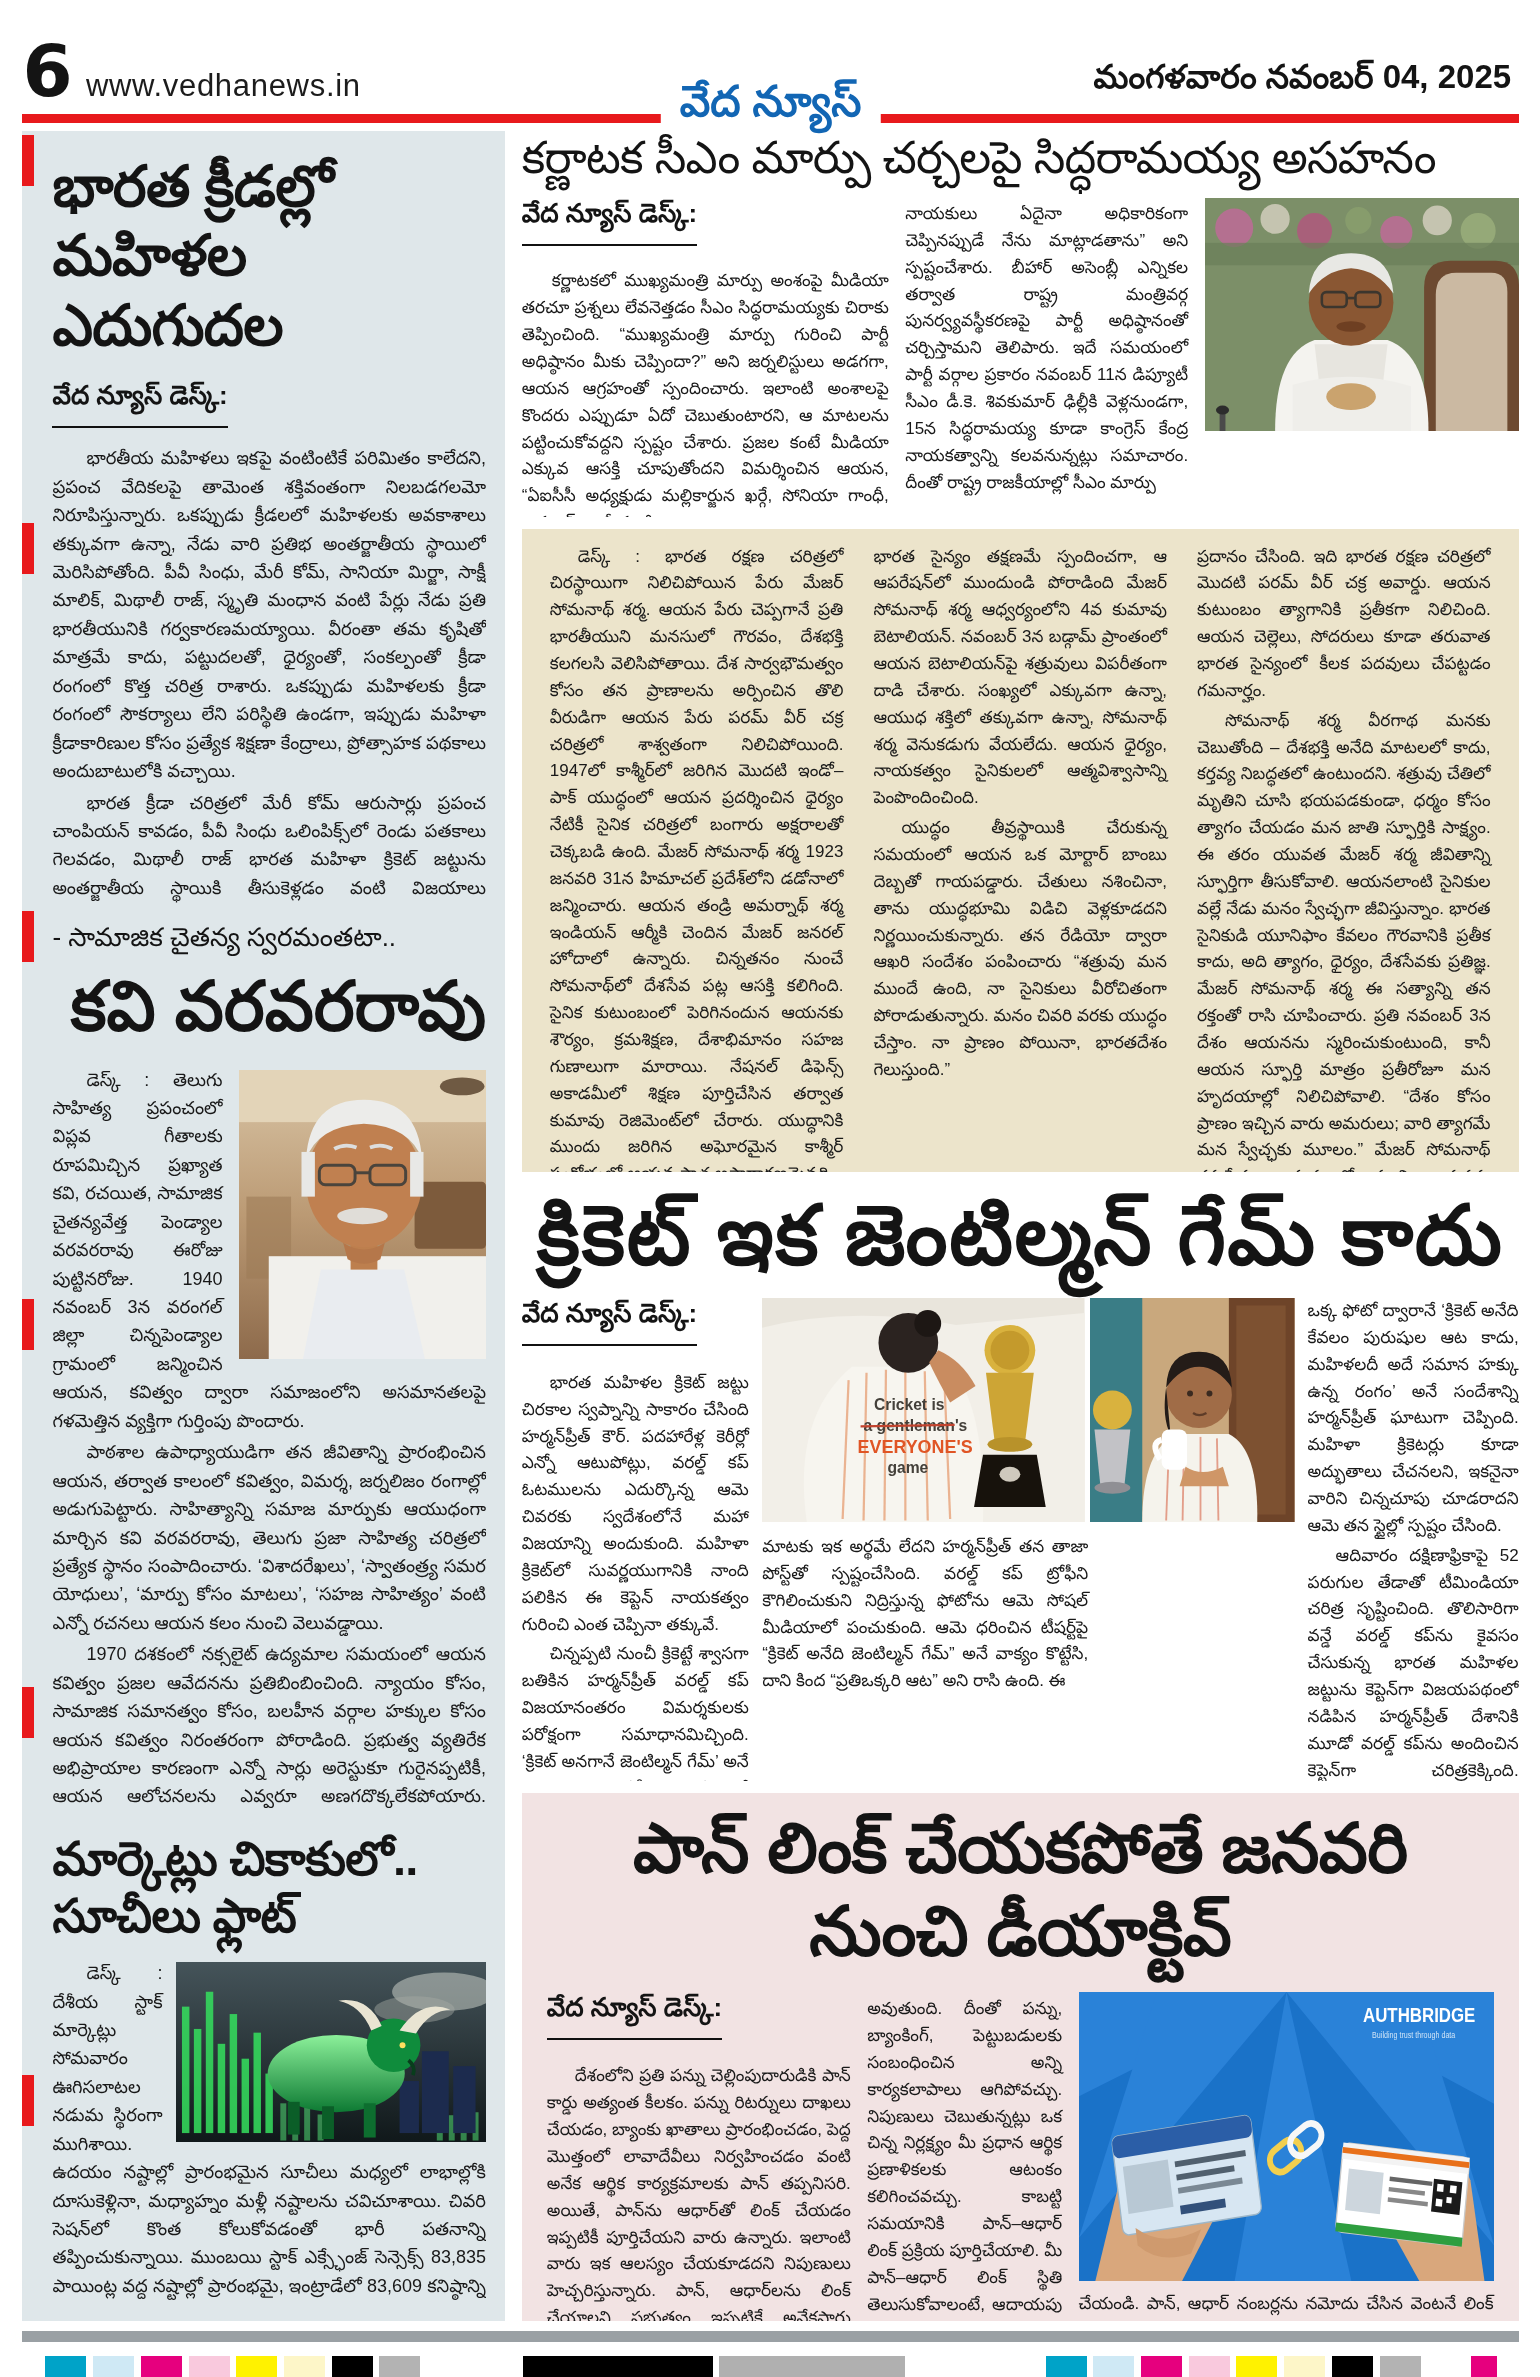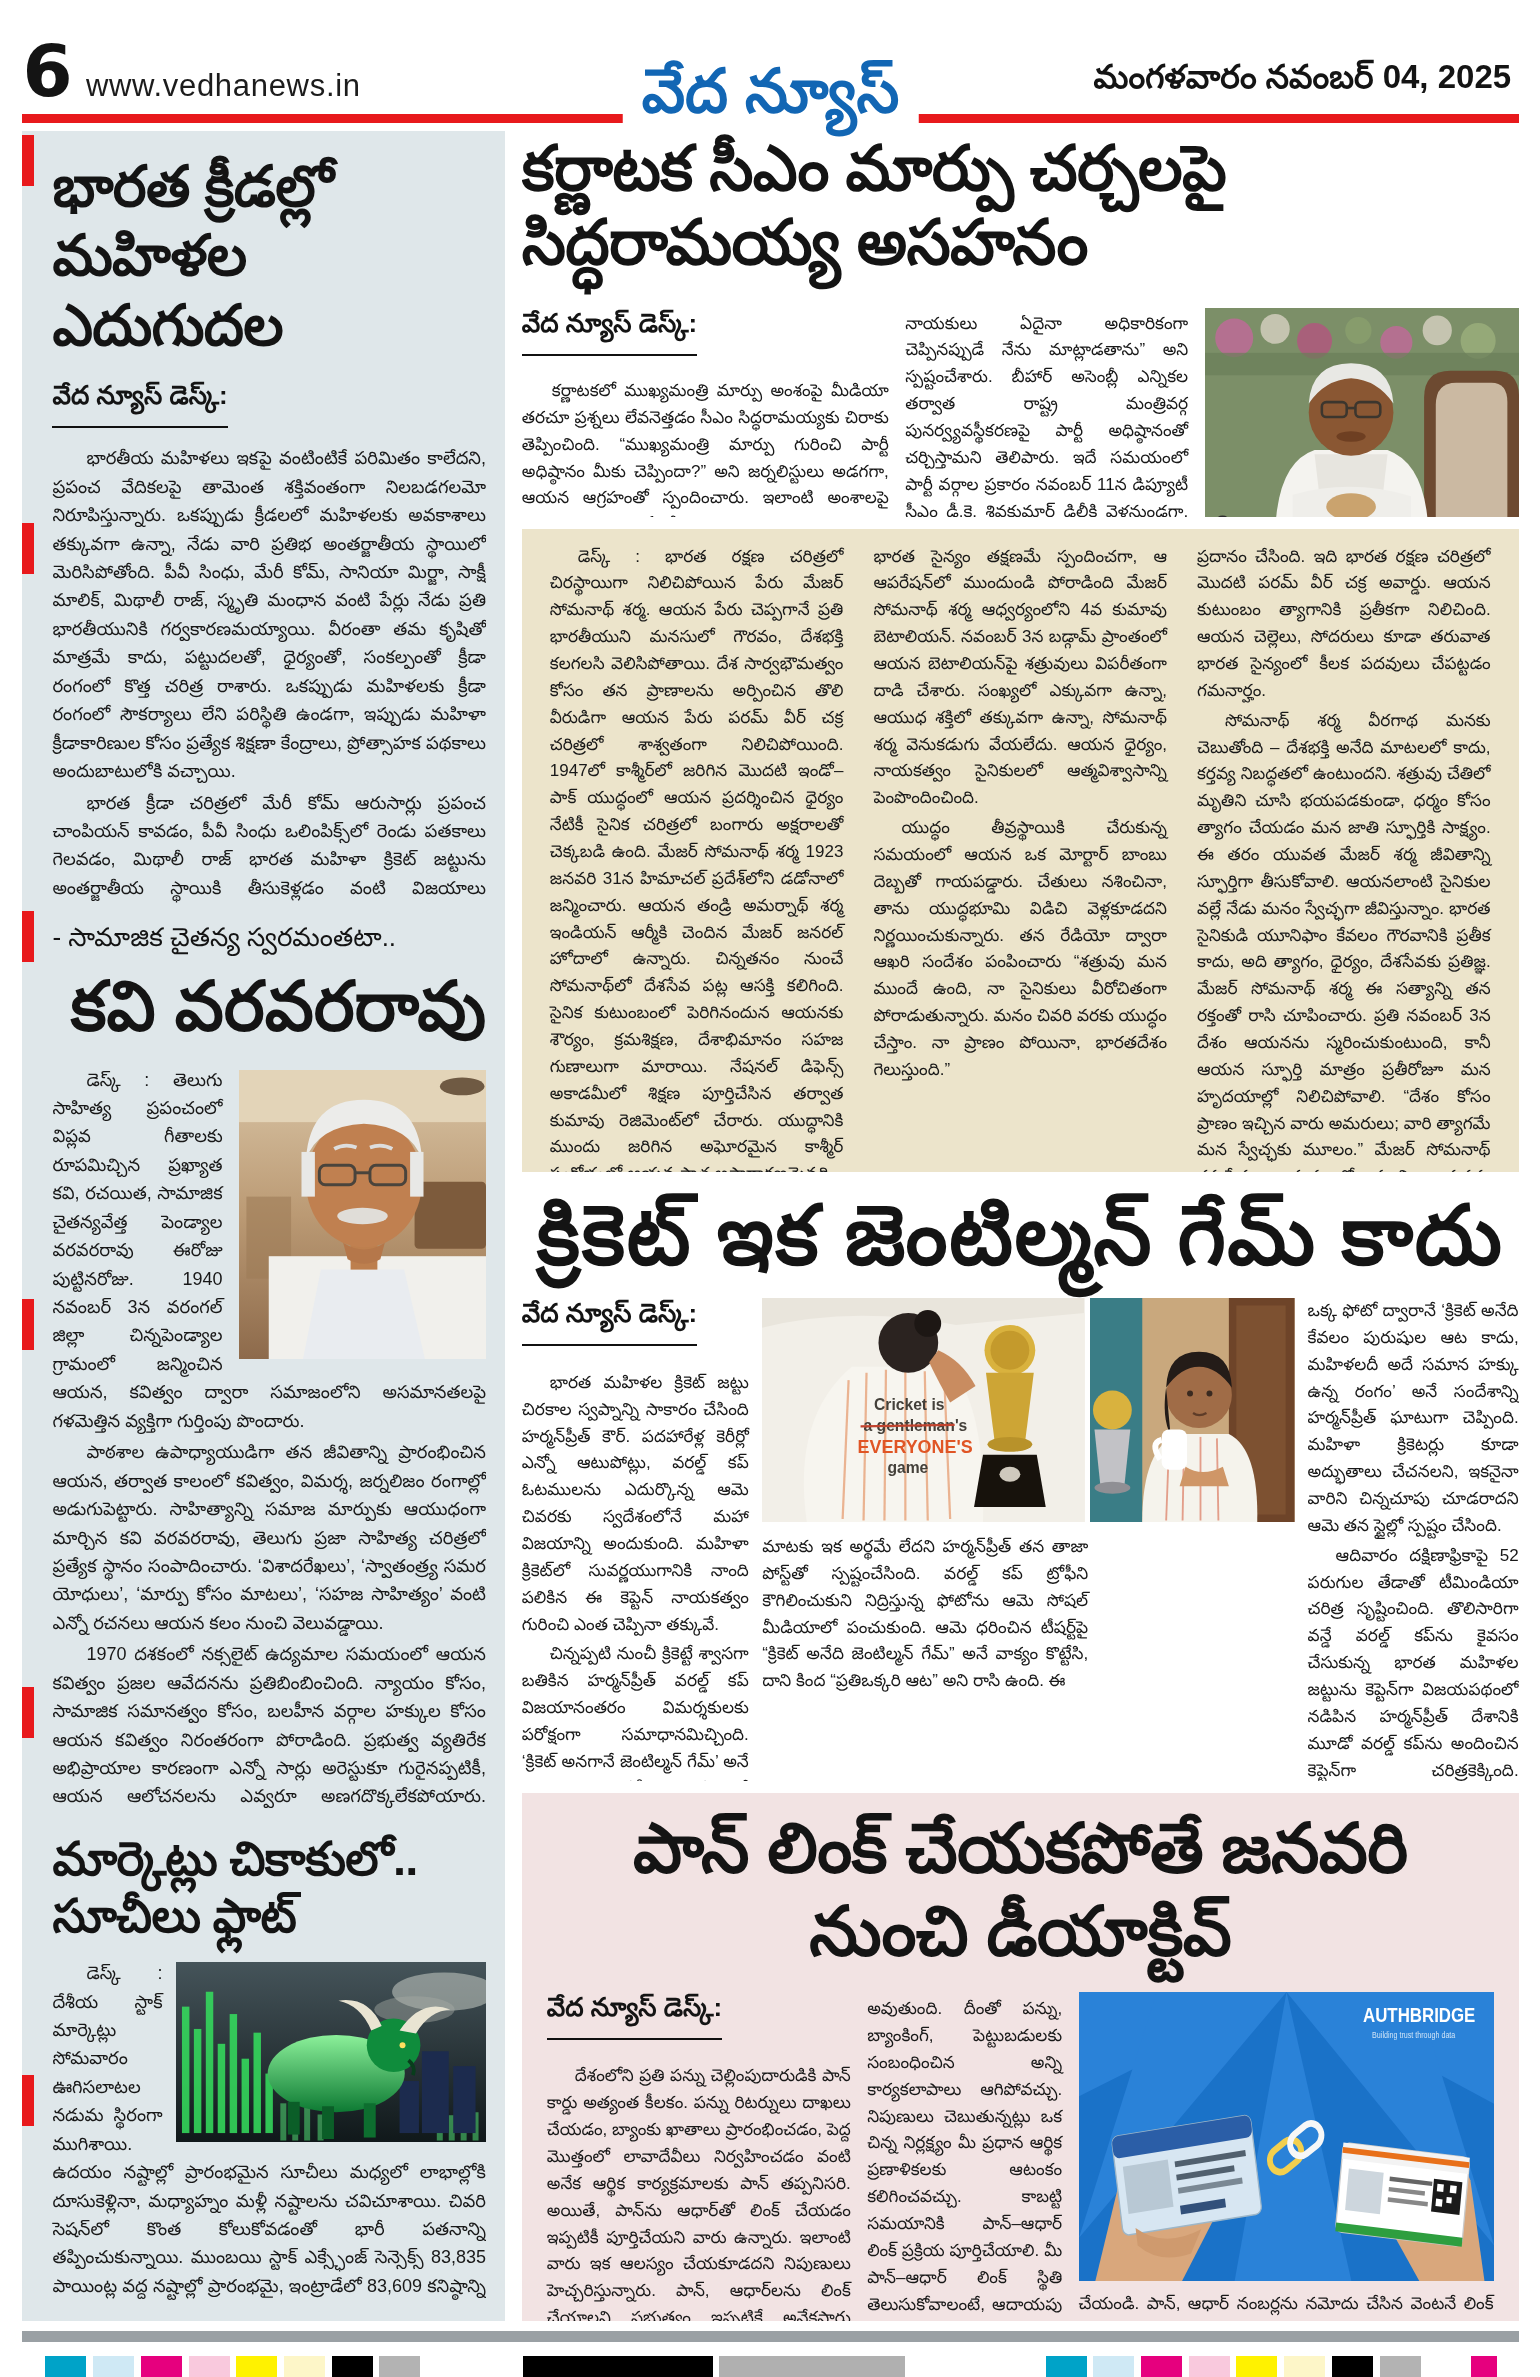--- a/index.html
+++ b/index.html
@@ -5,21 +5,21 @@
   *{margin:0;padding:0;box-sizing:border-box}
   html,body{width:1541px;height:2377px;background:#fff;overflow:hidden;
     font-family:"Liberation Sans",sans-serif;color:#141414}
   .page{position:relative;width:1541px;height:2377px;padding:19.4px 22.4px 0}
 
   
   .hdr{position:relative;height:95px;display:flex;align-items:flex-end;padding-bottom:10.4px}
   .hdr .pagenum{font-size:72px;font-weight:800;line-height:.9;font-family:"DejaVu Sans","Liberation Sans",sans-serif}
   .hdr .siteurl{font-size:31px;margin-left:13.4px;letter-spacing:0.7px;color:#1c1c1c}
   .hdr .masthead{position:absolute;left:50%;transform:translateX(-50%);bottom:-12px;z-index:2;
-    background:#fff;padding:0 19.4px;color:#1266b4;font-size:61px;font-weight:800;line-height:1.15;
+    background:#fff;padding:0 19.4px;color:#1266b4;font-size:43px;font-weight:800;line-height:1.15;
     text-shadow:0 0 1.5px #fff}
   .hdr .dateline{margin-left:auto;font-size:33px;font-weight:700;padding-right:7.5px}
   .red-rule{height:9px;background:#e8191c;margin-bottom:7.5px}
 
   
   .content{display:flex;gap:16.4px;height:2190px}
   .left-panel{position:relative;width:483px;background:#dfe7ea;padding:21px 19.4px 15px 30px;flex:none;overflow:hidden}
   .left-panel::before{content:"";position:absolute;left:0;top:4.5px;bottom:0;width:11.2px;
     background:repeating-linear-gradient(180deg,#e8191c 0 51px,transparent 51px 388px)}
   .right-col{flex:1;display:flex;flex-direction:column;gap:12px;overflow:hidden}
@@ -41,21 +41,21 @@
   .a-vvr svg{width:100%;height:100%;display:block}
 
   .a-mkt{height:492px;overflow:hidden;padding-top:22.4px}
   .a-mkt h2{font-size:47px;font-weight:800;line-height:1.2;margin-bottom:15px;letter-spacing:-0.7px}
   .a-mkt figure{float:right;width:310px;height:180px;margin:3px 0 7.5px 13.4px}
   .a-mkt svg{width:100%;height:100%;display:block}
 
   
   article{overflow:hidden}
   .a-cm{height:388px;background:#fff}
-  .a-cm h2{font-size:63px;font-weight:700;line-height:1.18;margin-bottom:28px;letter-spacing:-0.7px}
+  .a-cm h2{font-size:45px;font-weight:400;line-height:1.18;margin-bottom:14px;letter-spacing:-0.7px}
   .a-cm .row{display:flex;gap:16.4px}
   .a-cm .c1{width:367px;flex:none}
   .a-cm .c2{width:283px;flex:none;padding-top:3px}
   .a-cm figure{flex:1}
   .a-cm .photo{width:100%;height:233px}
   .a-cm svg{width:100%;height:100%;display:block}
   .a-cm p.body{font-size:17px;text-indent:30px}
   .a-cm .byline{margin-bottom:12px}
 
   .a-maj{height:647px;background:#ece4cb;padding:15px 28px}

